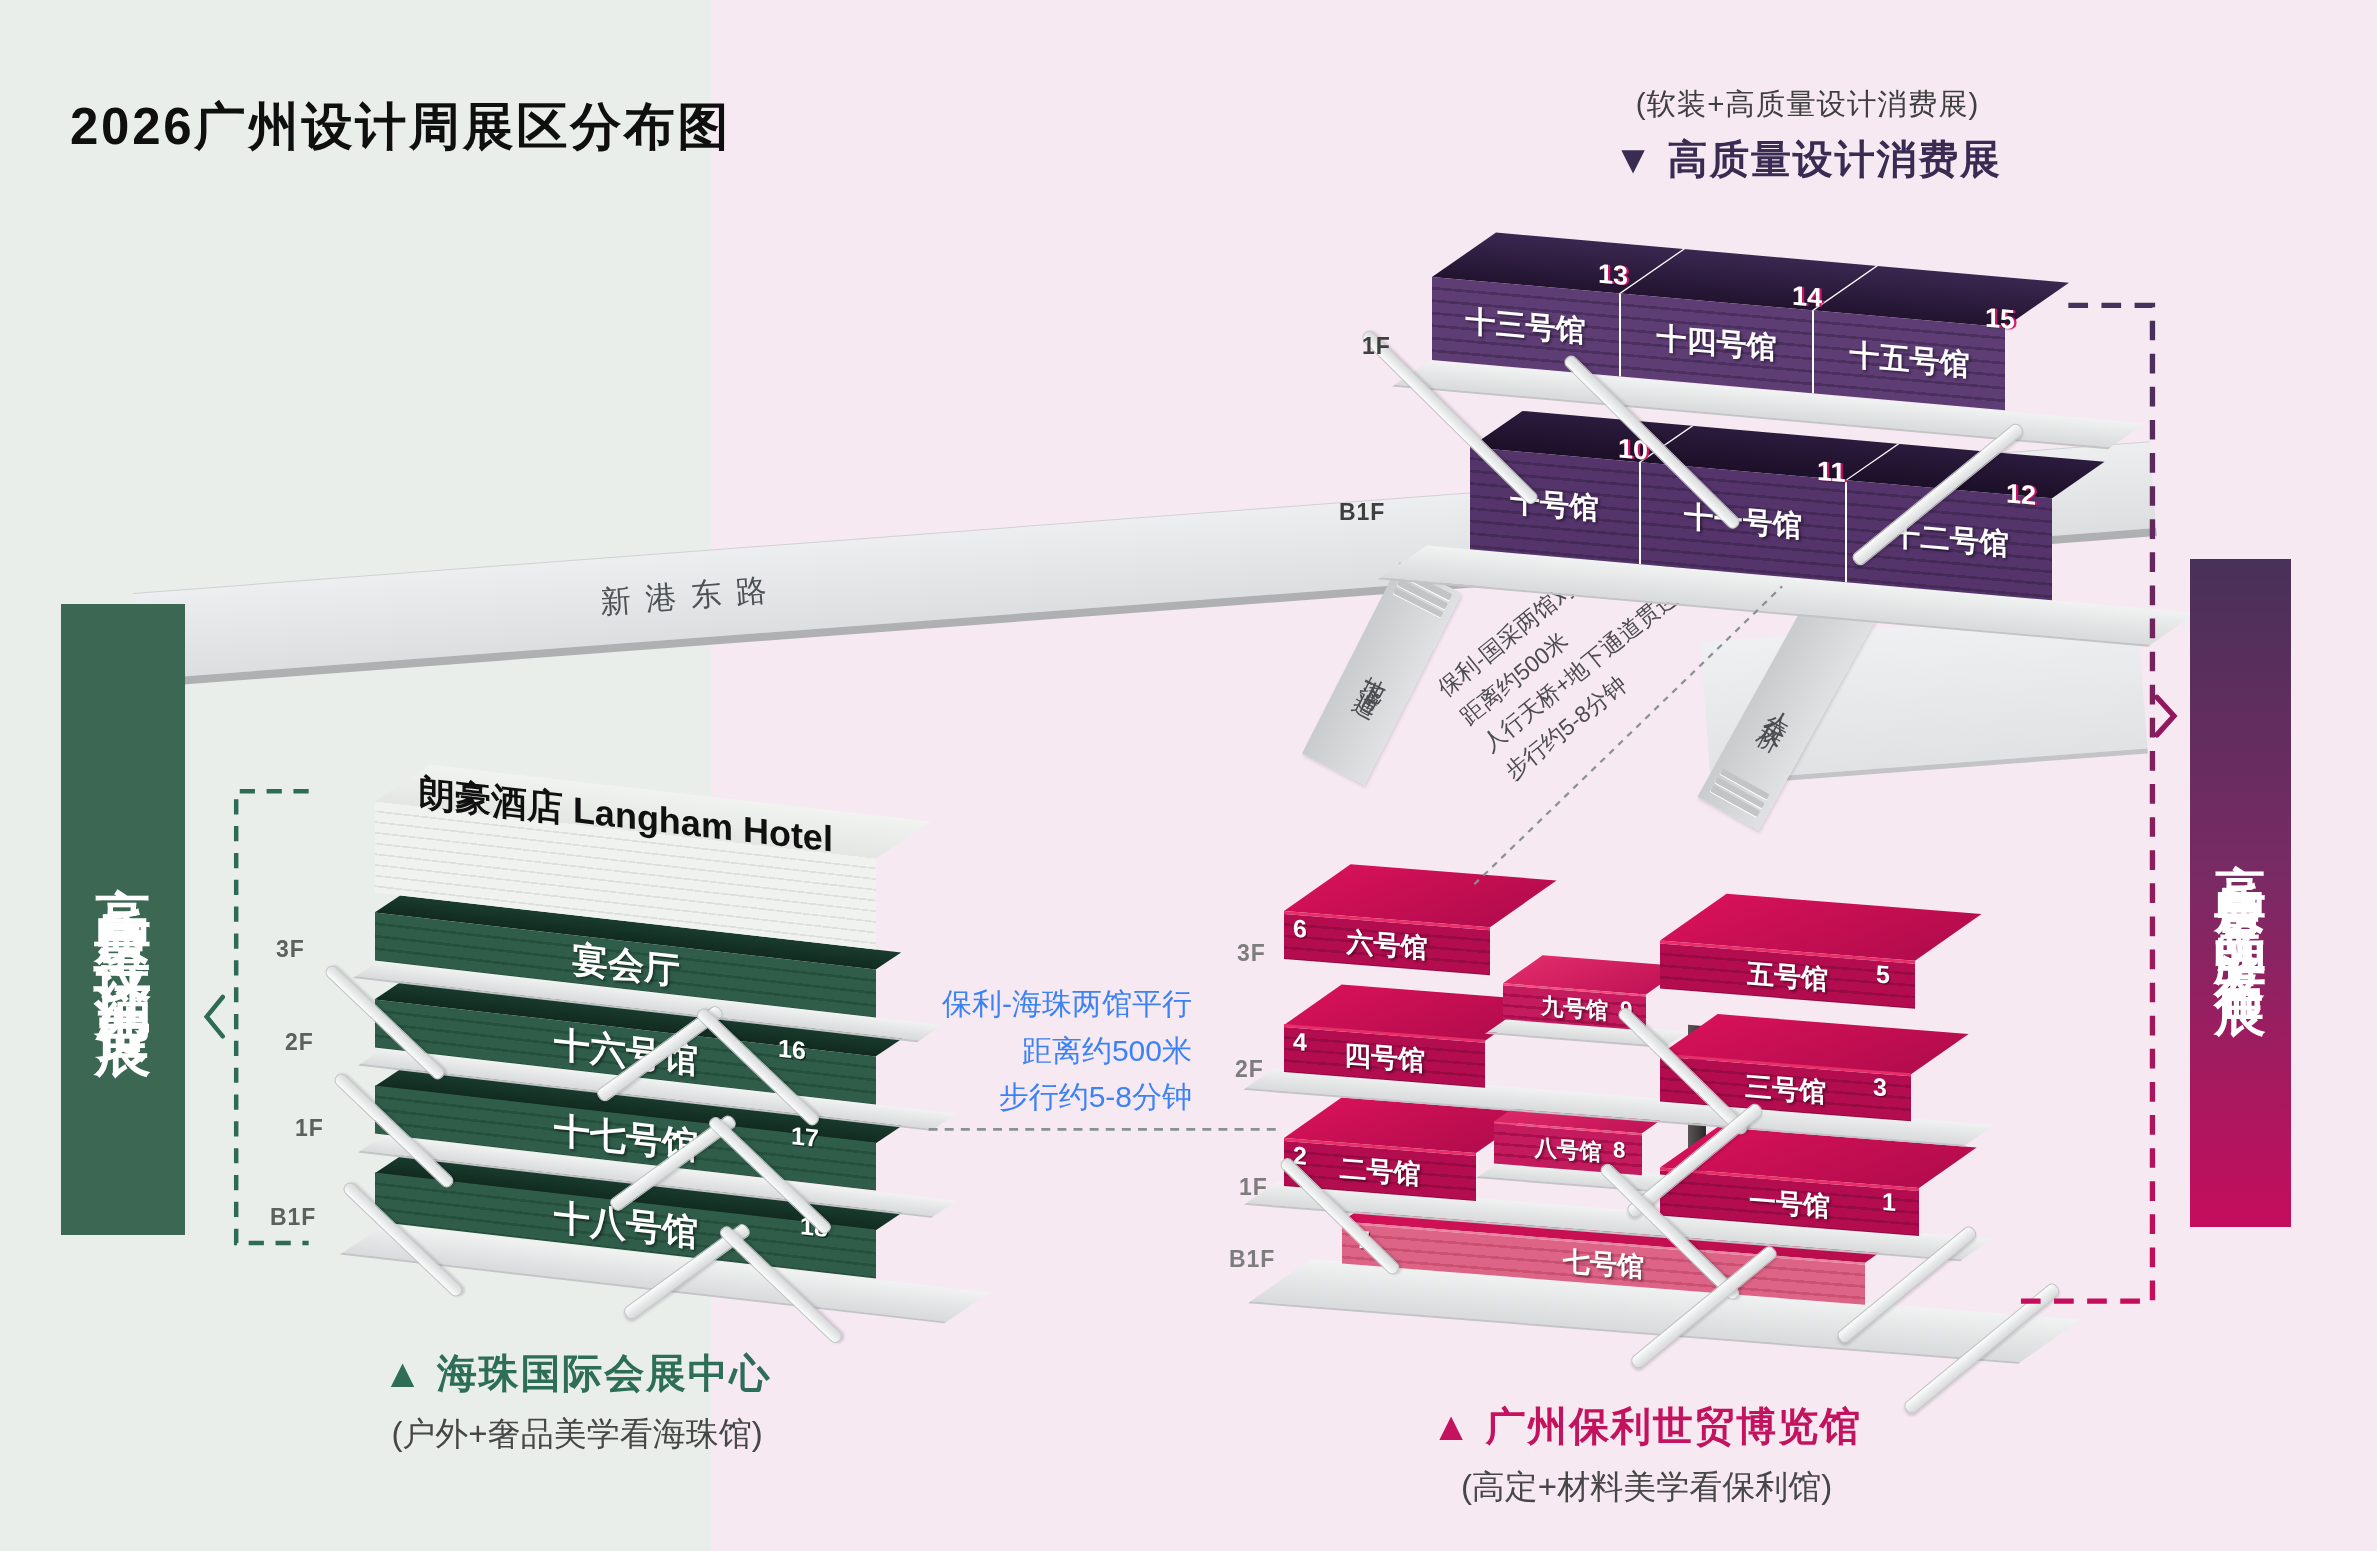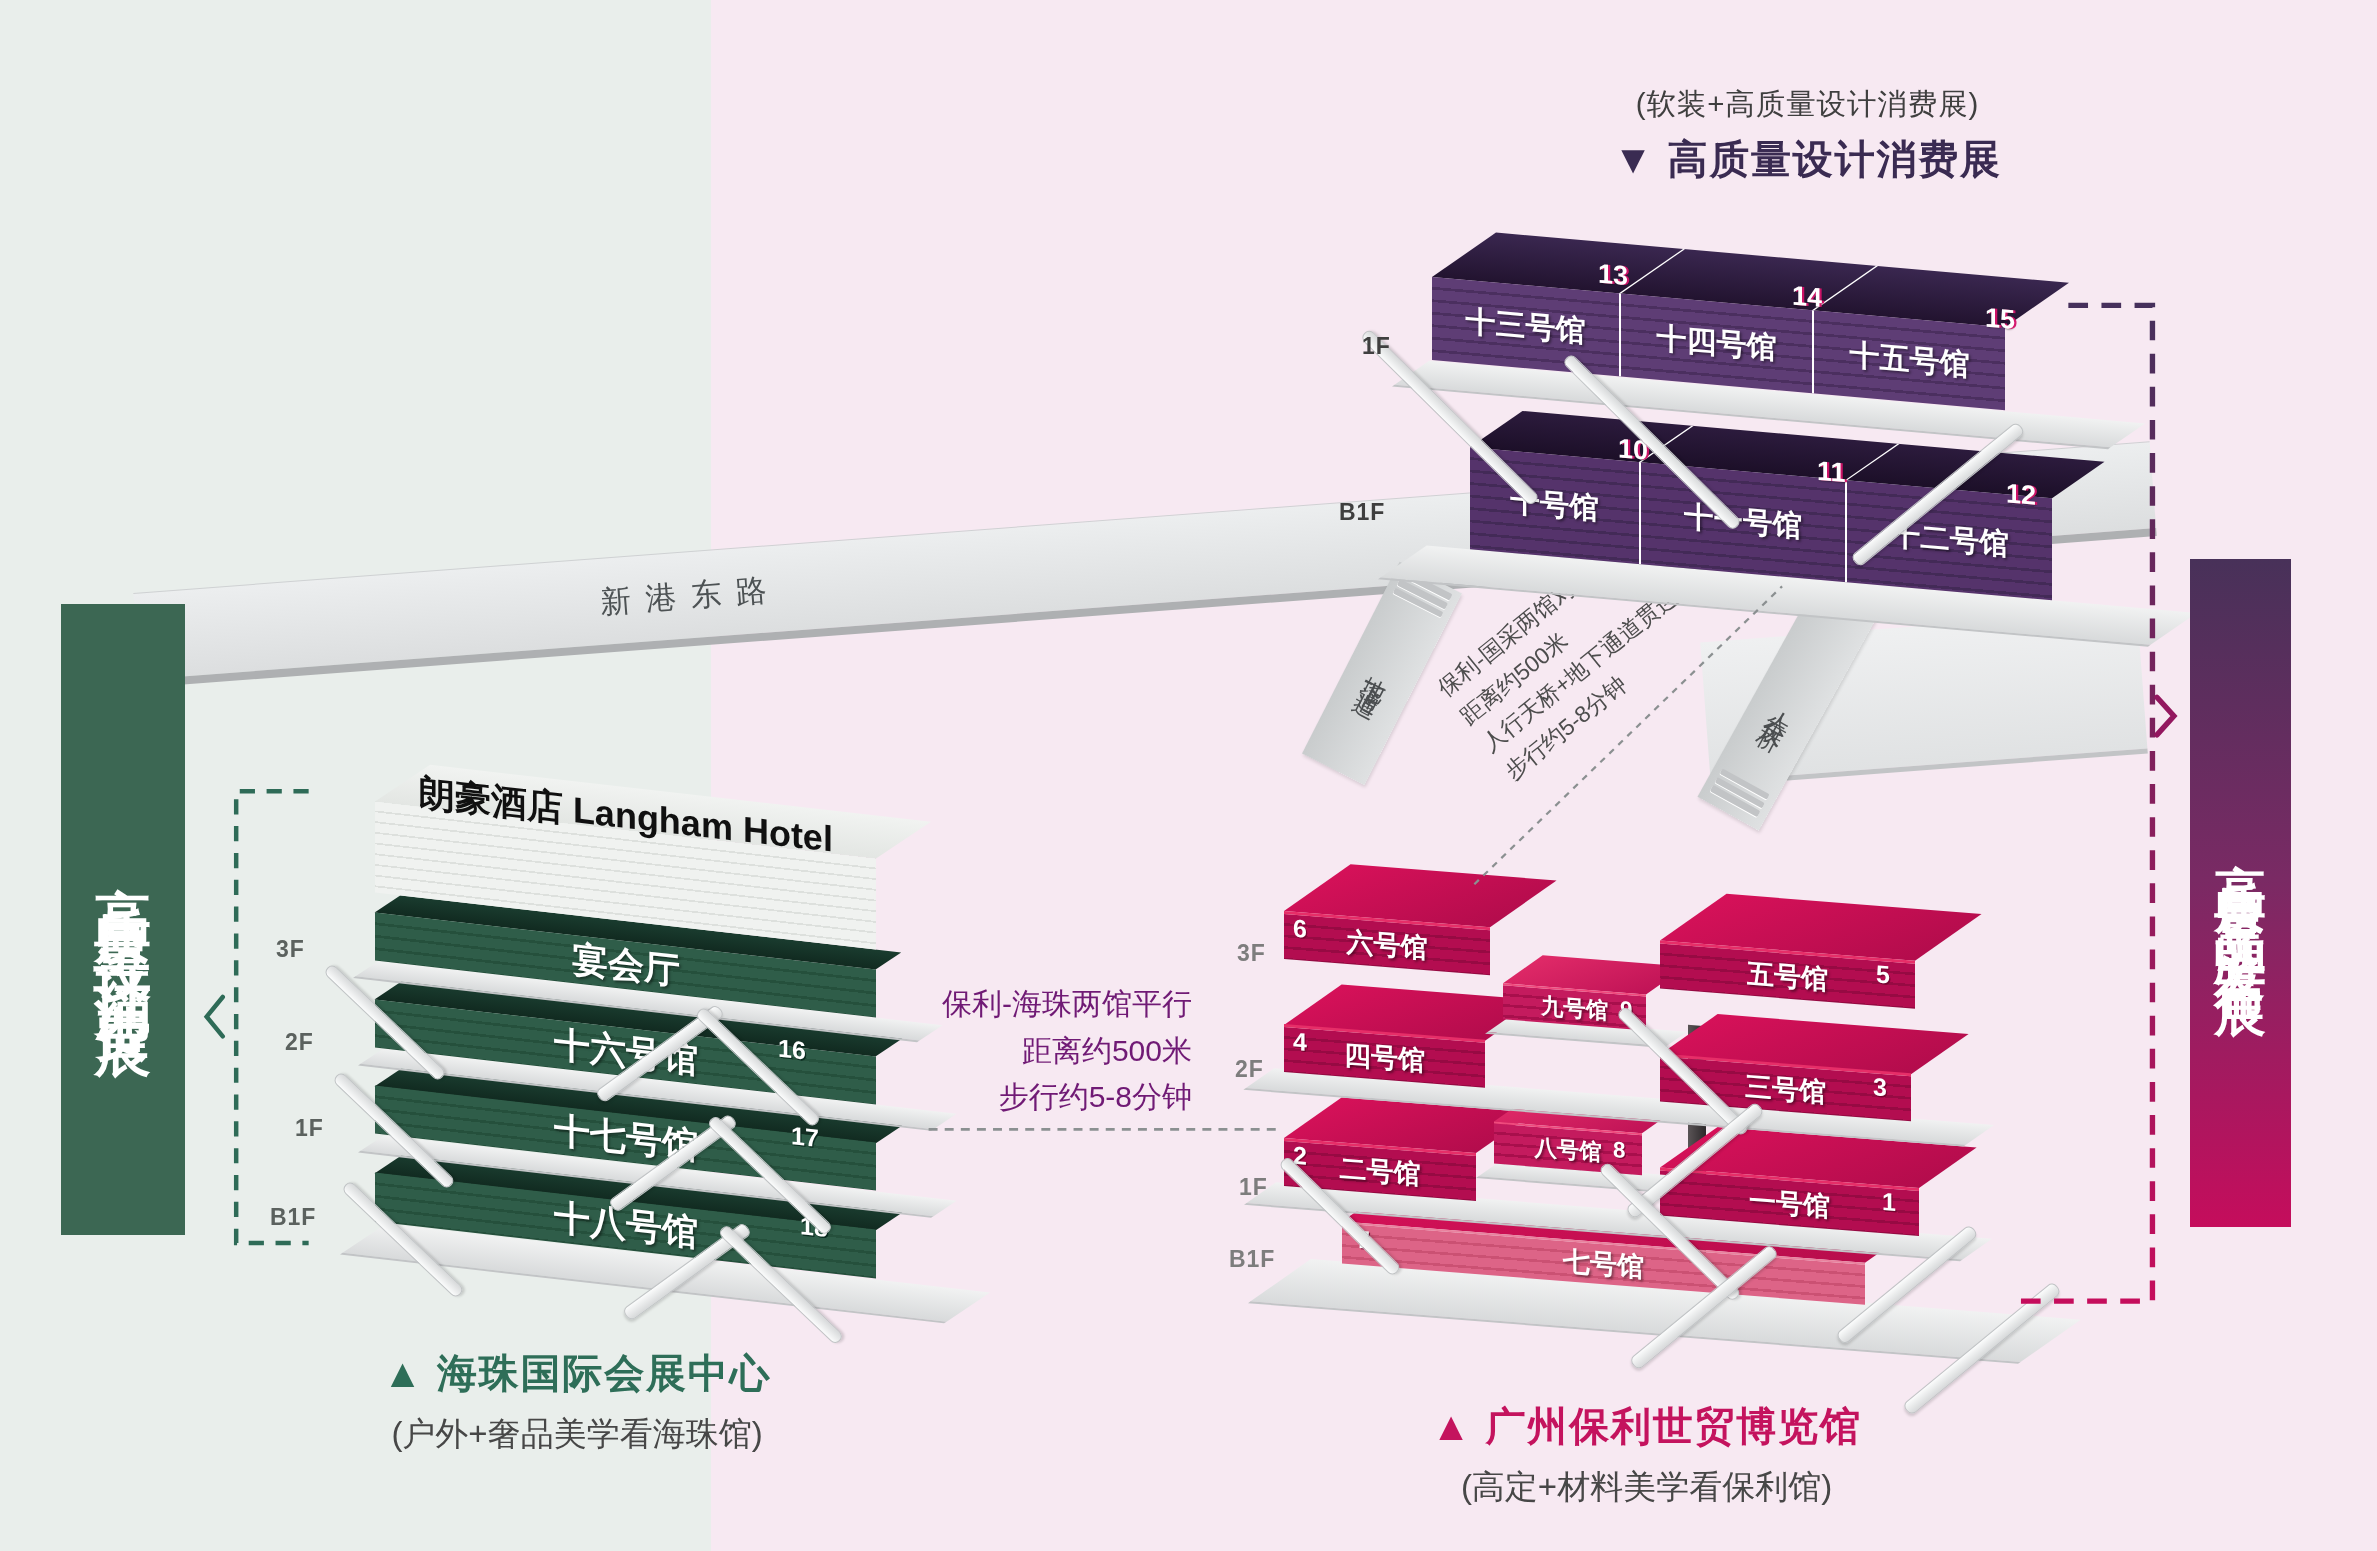--- a/index.html
+++ b/index.html
@@ -33,21 +33,21 @@
         display:flex;align-items:center;justify-content:center;}
   #underpass-band{left:1347px;top:566px;width:70px;height:215px;transform:rotate(27deg);}
   #footbridge-band{left:1752px;top:586px;width:70px;height:243px;transform:rotate(29deg);}
   .vtext{writing-mode:vertical-rl;text-orientation:upright;font-size:24px;color:#4b4e50;letter-spacing:6.3px;font-weight:500;}
   .steps{position:absolute;left:8px;right:8px;height:32px;display:flex;flex-direction:column;gap:3.6px;}
   .steps i{display:block;height:6.3px;background:#c2c4c6;border-radius:1.8px;box-shadow:0 0.9px 0 #ffffff;}
   
   #bridge-note{left:1430px;top:678px;width:412px;transform:rotate(-39deg);transform-origin:0 0;
                font-size:23px;color:#4d4d4d;line-height:1.55;white-space:nowrap;}
   
-  #parallel-note{left:913px;top:981px;width:279px;text-align:right;font-size:30px;color:#701a75;line-height:1.55;}
+  #parallel-note{left:913px;top:981px;width:279px;text-align:right;font-size:30px;color:#3b82f6;line-height:1.55;}
   
   .vbanner{display:flex;align-items:center;justify-content:center;color:#ffffff;font-weight:bold;}
   #banner-left{left:61px;top:604px;width:124px;height:631px;background:#3c6753;}
   #banner-left .vtxt{writing-mode:vertical-rl;text-orientation:upright;font-size:57px;letter-spacing:19.7px;font-weight:bold;}
   #banner-right{left:2190px;top:559px;width:101px;height:668px;
                 background:linear-gradient(180deg,#483159 0%,#7a2a64 48%,#c50d5c 100%);}
   #banner-right .vtxt{writing-mode:vertical-rl;text-orientation:upright;font-size:52px;letter-spacing:18px;font-weight:bold;}
   
   .scene{position:absolute;transform-origin:0 0;}
   #guocai-scene{left:1432px;top:222px;width:680px;height:394px;transform:skewY(5deg);}
@@ -346,20 +346,21 @@
     <path d="M1038 1262 H1428" fill="none" stroke="#8b9091" stroke-width="3" stroke-dasharray="10 8"></path>
   </svg>
 
   <div id="banner-left" class="abs vbanner">
     <span class="vtxt">高质量设计消费展</span>
   </div>
   <div id="banner-right" class="abs vbanner">
     <span class="vtxt">高质量品牌发布展</span>
   </div>
 
+  <div id="main-title" class="abs">2026广州设计周展区分布图</div>
 
   <div id="guocai-header" class="abs hdr">
     <div class="note">(软装+高质量设计消费展)</div>
     <div class="name"><span>▼</span> <span>高质量设计消费展</span></div>
   </div>
 
   <div id="poly-footer" class="abs hdr">
     <div class="name"><span>▲</span> <span>广州保利世贸博览馆</span></div>
     <div class="note2">(高定+材料美学看保利馆)</div>
   </div>

